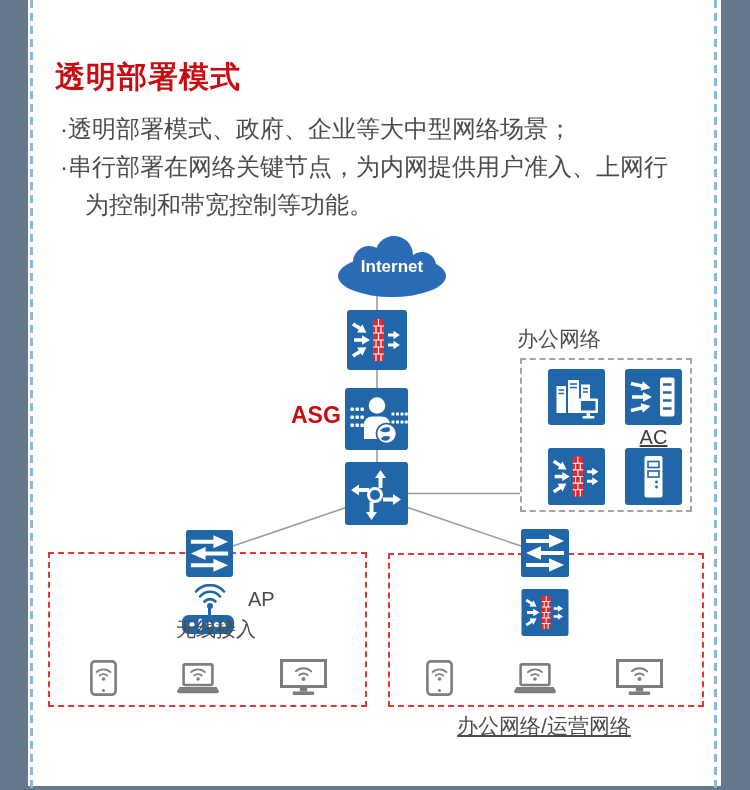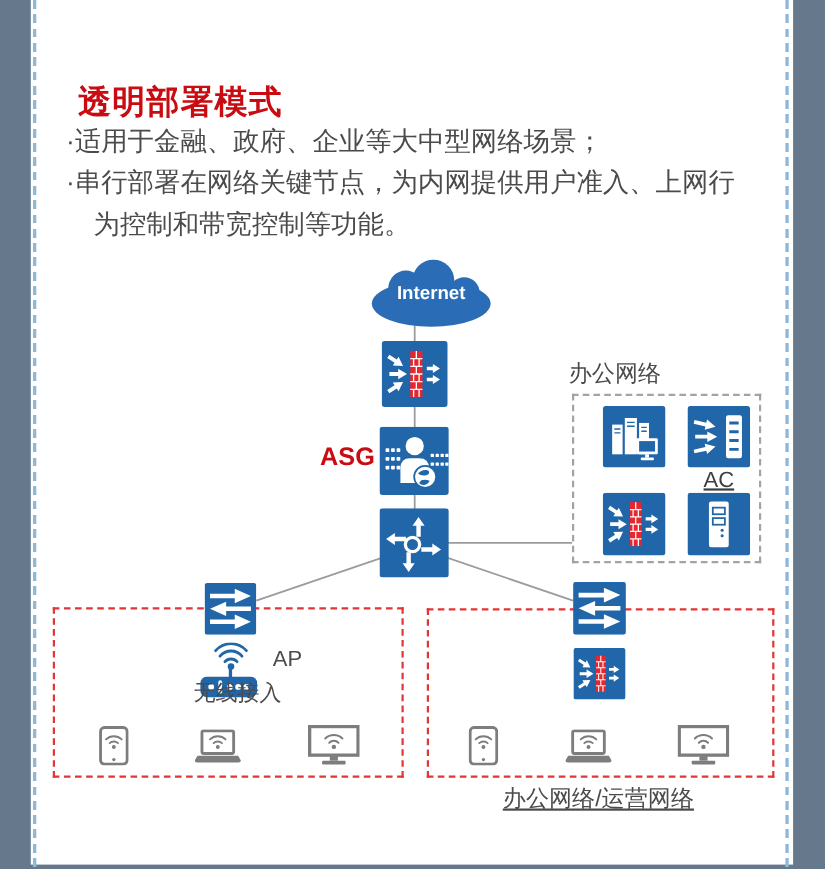--- a/index.html
+++ b/index.html
@@ -10,21 +10,21 @@
   .bar{position:absolute;background:#66788b;}
   .bar.left{left:0;top:0;width:28px;height:790px;}
   .bar.right{left:721px;top:0;width:29px;height:790px;}
   .bar.bottom{left:0;top:786px;width:750px;height:4px;}
   .edge-dash{position:absolute;top:0;width:3px;height:790px;
     background:repeating-linear-gradient(180deg,#8cb8da 0 8px,rgba(0,0,0,0) 8px 13px);}
   .edge-dash.l{left:30px;}
   .edge-dash.r{left:714px;}
 
   
-  .title{position:absolute;left:55px;top:57px;margin:16px;font-size:30px;font-weight:700;color:#c90c12;letter-spacing:1px;}
+  .title{position:absolute;left:55px;top:57px;margin:0;font-size:30px;font-weight:700;color:#c90c12;letter-spacing:1px;}
   .bullets{position:absolute;left:60px;top:110px;width:622px;font-size:24px;line-height:38px;color:#4b4b4b;}
   .bullet{padding-left:25px;text-indent:-25px;}
   .lbl{position:absolute;color:#4b4b4b;white-space:nowrap;}
   .lbl.center{text-align:center;white-space:normal;text-decoration:underline;}
 
   
   .connectors{position:absolute;left:0;top:0;z-index:1;}
   .zone{position:absolute;z-index:2;border:2px dashed #e23536;}
   .zone.gray{border-color:#a3a3a3;}
   .node{position:absolute;z-index:3;line-height:0;}
@@ -40,21 +40,21 @@
 <div class="page">
 
   <div class="bar bottom"></div>
   <div class="bar left"></div>
   <div class="bar right"></div>
   <div class="edge-dash l"></div>
   <div class="edge-dash r"></div>
 
   <h1 class="title">透明部署模式</h1>
   <div class="bullets">
-    <div class="bullet">·适用于金融、政府、企业等大中型网络场景；</div>
+    <div class="bullet">·透明部署模式、政府、企业等大中型网络场景；</div>
     <div class="bullet">·串行部署在网络关键节点，为内网提供用户准入、上网行为控制和带宽控制等功能。</div>
   </div>
 
   <svg class="connectors" width="750" height="790">
     <g stroke="#9b9b9b" stroke-width="1.6" fill="none">
       <path d="M377 292 V478"></path>
       <path d="M377 493.5 H520"></path>
       <path d="M377 497 L233 546"></path>
       <path d="M377 497 L521 546"></path>
     </g>

